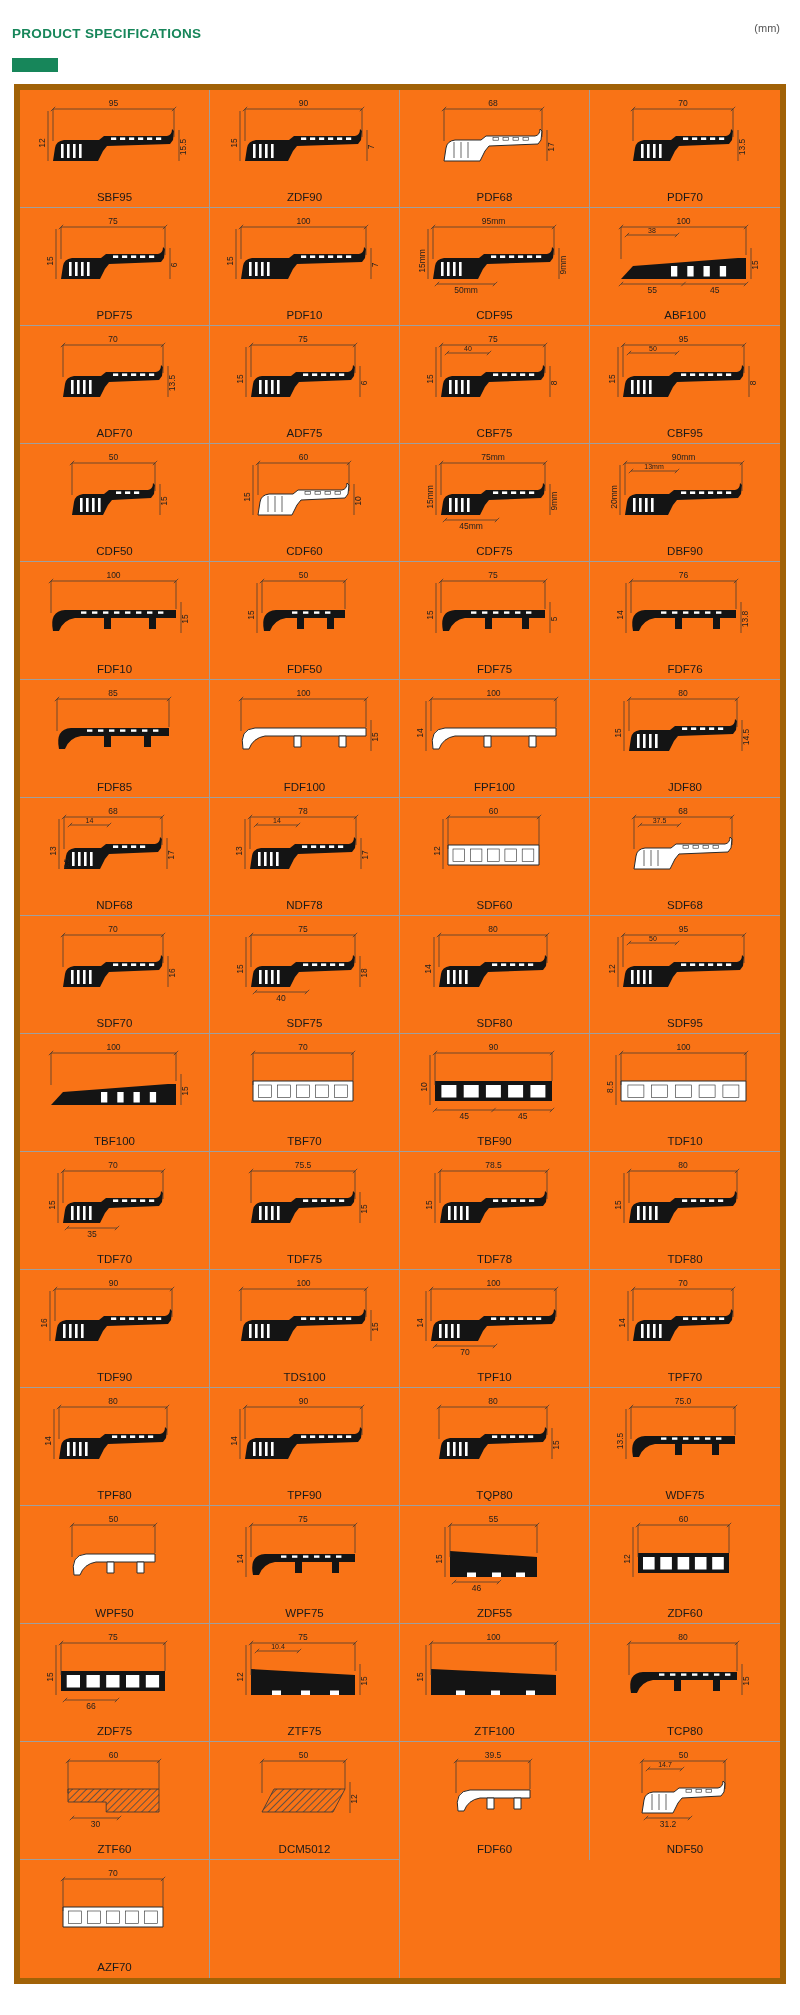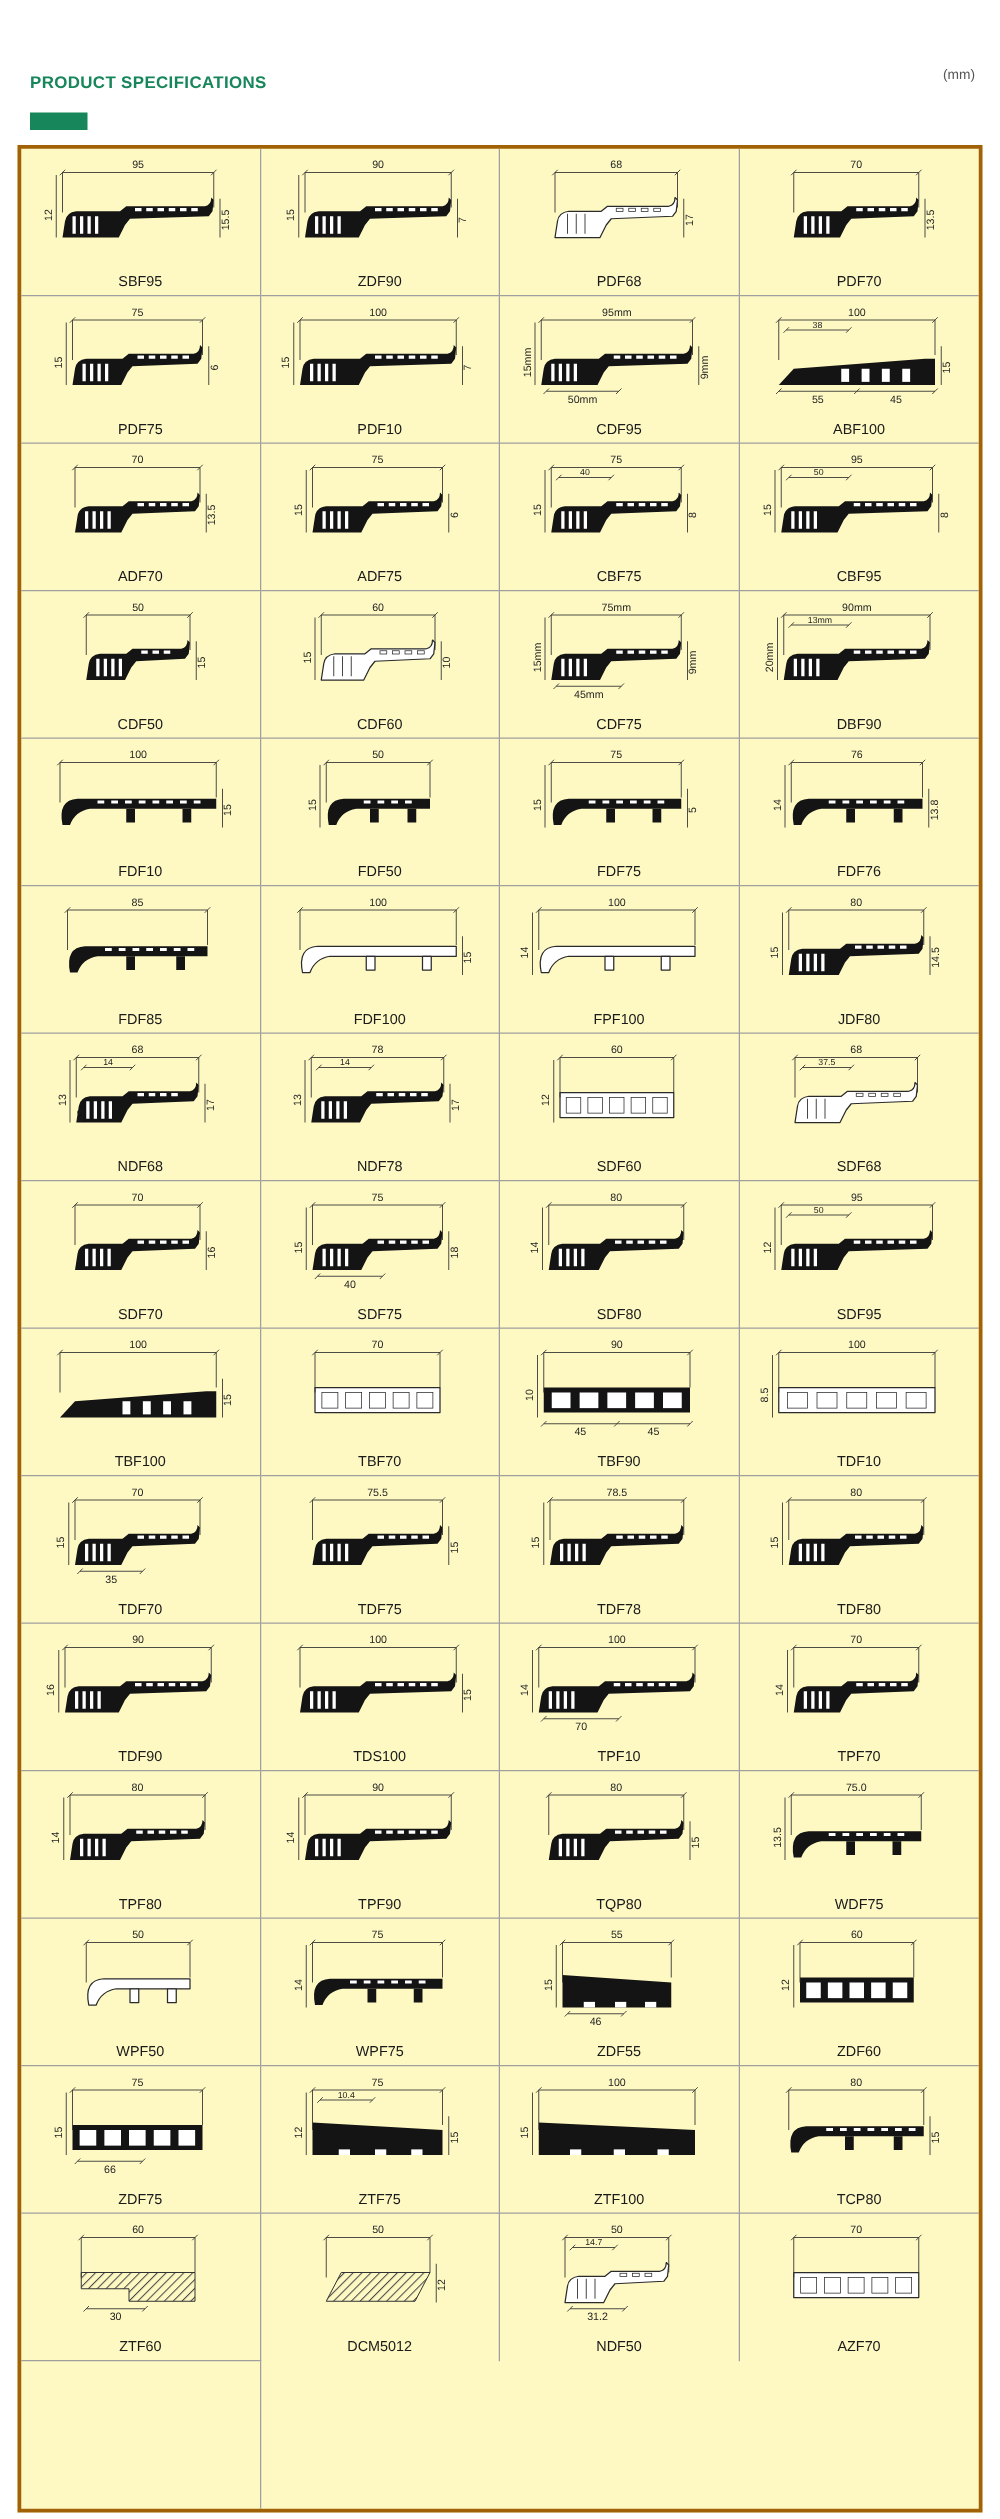--- a/index.html
+++ b/index.html
@@ -1,21 +1,21 @@
 <!DOCTYPE html>
 <html><head>
 <meta charset="utf-8">
 <style>
   html,body{margin:0;padding:0;background:#fff;}
   body{width:800px;height:2015px;font-family:"Liberation Sans",sans-serif;position:relative;}
-  .header{position:relative;padding:26px 16px 0 24px;margin-top:32px;}
+  .header{position:relative;padding:26px 16px 0 12px;}
   .title{margin:0;font-size:13.5px;font-weight:600;letter-spacing:.3px;}
   .unit-note{position:absolute;top:22px;right:20px;font-size:11px;color:#555;}
   .accent-swatch{width:46px;height:14px;margin-top:17px;}
-  .grid{margin:12px 14px 0 14px;border:3px solid #a16207;display:grid;grid-template-columns:repeat(4,1fr);grid-auto-rows:118px;background:#fef9c3;}
+  .grid{margin:12px 14px 0 14px;border:6px solid #a16207;display:grid;grid-template-columns:repeat(4,1fr);grid-auto-rows:118px;background:#f97316;}
   .cell{border-right:1px solid #9f9f9f;border-bottom:1px solid #9f9f9f;display:flex;flex-direction:column;align-items:center;justify-content:flex-start;padding-top:5px;box-sizing:border-box;overflow:hidden;}
   .cell:nth-child(4n){border-right:none;}
   .cell:nth-last-child(-n+4){border-bottom:none;}
   .plabel{font-size:11.5px;color:#1a1a1a;margin-top:0;line-height:13px;}
   .drw{display:block;}
   .dl{stroke:#333;stroke-width:.7;fill:none;}
   .dt{font-family:"Liberation Sans",sans-serif;font-size:8.5px;fill:#1f1f1f;}
   .dt.sm{font-size:7px;}
   .dt.tn{font-size:6.5px;}
   .ol{stroke:#2a2a2a;stroke-width:.7;}
@@ -1380,20 +1380,34 @@
         <line x1="50" y1="14" x2="50" y2="46" class="dl"></line>
         <line x1="133" y1="14" x2="133" y2="42" class="dl"></line>
         <text x="91.5" y="10.5" class="dt" text-anchor="middle">50</text>
         <line x1="138" y1="35" x2="138" y2="66" class="dl"></line>
         <text transform="translate(145,52) rotate(-90)" class="dt" text-anchor="middle">12</text>
       </svg>
       <div class="plabel">DCM5012</div>
     </div>
     <div class="cell">
       <svg class="drw" width="186" height="96" viewBox="0 0 186 96">
+        <path d="M56,64 Q52,44 68,43 L128,43 L128,51 L78,51 Q66,53 62,64 Z" fill="#fff" stroke="#2a2a2a" stroke-width="1" stroke-linejoin="round"></path>
+        <rect x="85" y="51" width="7" height="11" fill="#fff" stroke="#2a2a2a" stroke-width="1" stroke-linejoin="round"></rect>
+        <rect x="112" y="51" width="7" height="11" fill="#fff" stroke="#2a2a2a" stroke-width="1" stroke-linejoin="round"></rect>
+        <line x1="54" y1="14" x2="128" y2="14" class="dl"></line>
+        <line x1="51.8" y1="16.2" x2="56.2" y2="11.8" class="dl"></line>
+        <line x1="125.8" y1="16.2" x2="130.2" y2="11.8" class="dl"></line>
+        <line x1="54" y1="14" x2="54" y2="46" class="dl"></line>
+        <line x1="128" y1="14" x2="128" y2="42" class="dl"></line>
+        <text x="91" y="10.5" class="dt" text-anchor="middle">39.5</text>
+      </svg>
+      <div class="plabel">FDF60</div>
+    </div>
+    <div class="cell">
+      <svg class="drw" width="186" height="96" viewBox="0 0 186 96">
         <path d="M50,66 L52,53 Q53,46 61,45 L82,45 L87,41 L126,41 Q131,40 131,34 L133,36 L132,45 L129,49 L90,51 L86,56 L81,66 Z" fill="#fff" stroke="#2a2a2a" stroke-width="1" stroke-linejoin="round"></path>
         <line x1="60" y1="47" x2="60" y2="63" class="ol"></line>
         <line x1="67" y1="47" x2="67" y2="63" class="ol"></line>
         <line x1="74" y1="47" x2="74" y2="63" class="ol"></line>
         <rect x="94" y="42.6" width="5.4" height="2.6" fill="#fff" class="olr"></rect>
         <rect x="104" y="42.6" width="5.4" height="2.6" fill="#fff" class="olr"></rect>
         <rect x="114" y="42.6" width="5.4" height="2.6" fill="#fff" class="olr"></rect>
         <line x1="50" y1="14" x2="133" y2="14" class="dl"></line>
         <line x1="47.8" y1="16.2" x2="52.2" y2="11.8" class="dl"></line>
         <line x1="130.8" y1="16.2" x2="135.2" y2="11.8" class="dl"></line>

